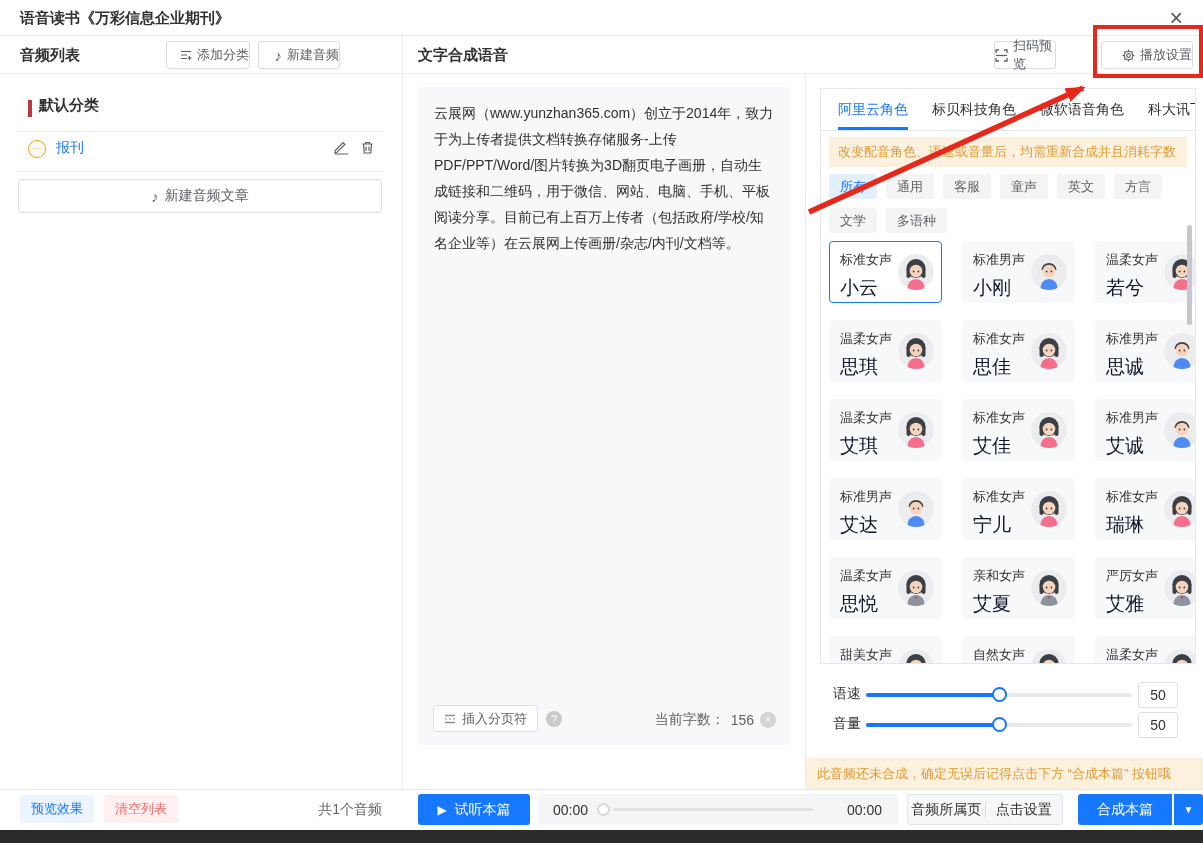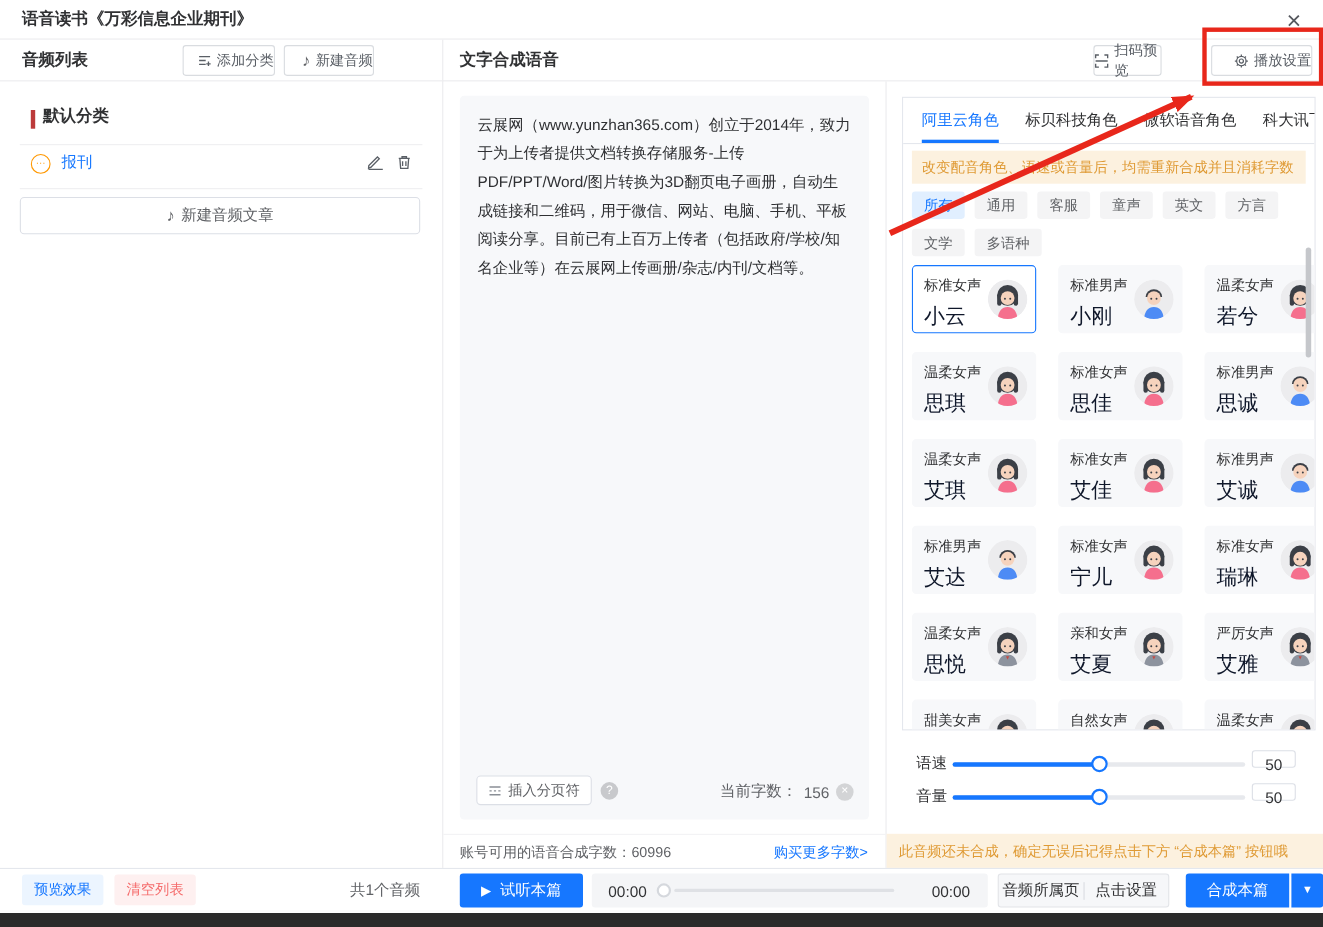--- a/index.html
+++ b/index.html
@@ -66,21 +66,21 @@
   .vcard .vt { font-size:13px; color:#303133; margin-bottom:6px; }
   .vcard .vn { font-size:19px; color:#0f172a; }
   .vcard .ava { position:absolute; right:7px; top:12px; width:36px; height:36px; }
   .scroll-thumb { position:absolute; right:3px; top:136px; width:5px; height:100px; background:#c5c7cb; border-radius:3px; cursor:pointer; }
 
   .slider-row { position:absolute; left:820px; width:383px; height:26px; }
   .slider-row .sl { position:absolute; left:13px; top:3px; font-size:14px; color:#303133; }
   .strack { position:absolute; left:46px; top:11px; width:266px; height:4px; background:#e7e9ed; border-radius:2px; cursor:pointer; }
   .sfill { position:absolute; left:0; top:0; height:4px; background:#1677ff; border-radius:2px; }
   .sknob { position:absolute; top:-6px; width:15px; height:15px; border:2px solid #1677ff; background:#fff; border-radius:50%; }
-  .sval { position:absolute; left:318px; top:0; width:40px; height:16px; border:1px solid #dcdfe6; border-radius:3px;
+  .sval { position:absolute; left:318px; top:0; width:40px; height:26px; border:1px solid #dcdfe6; border-radius:3px;
           line-height:24px; text-align:center; font-size:14px; color:#303133; background:#fff; }
   .synth-note { position:absolute; left:806px; top:758px; width:397px; height:31px; background:#fcf1df; color:#df9a34;
                 font-size:13px; line-height:31px; padding-left:11px; white-space:nowrap; overflow:hidden; }
 
   
   .bbar-line { position:absolute; left:0; top:789px; width:1203px; height:1px; background:#e4e7ed; }
   .btn-soft { position:absolute; top:795px; height:28px; width:74px; border:none; border-radius:3px; font-size:13px; cursor:pointer;
               display:flex; align-items:center; justify-content:center; }
   .preview-b { left:20px; background:#ecf5ff; color:#1677ff; }
   .clear-b   { left:104px; background:#fef0f0; color:#f56c6c; }
@@ -205,24 +205,20 @@
       </button>
       <span class="help-circle">?</span>
     </div>
     <div class="editor-foot-r">
       <span>当前字数：</span>
         <span>156</span>
       <span class="clear-circle">×</span>
     </div>
   </div>
 
-  <div class="acct-row">
-    <span class="t"><span>账号可用的语音合成字数：</span><span>60996</span></span>
-    <span class="buy">购买更多字数&gt;</span>
-  </div>
 
   <div class="voice-box">
     <div class="tabs" id="tabs">
         <div class="tab active">阿里云角色</div>
         <div class="tab">标贝科技角色</div>
         <div class="tab">微软语音角色</div>
         <div class="tab">科大讯飞角色</div>
       </div>
     <div class="warn-note">改变配音角色、语速或音量后，均需重新合成并且消耗字数</div>
     <div class="chips" id="chips">

